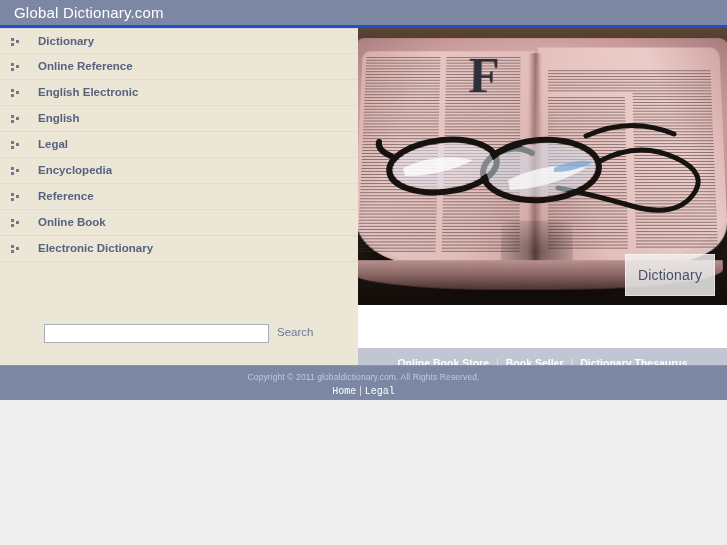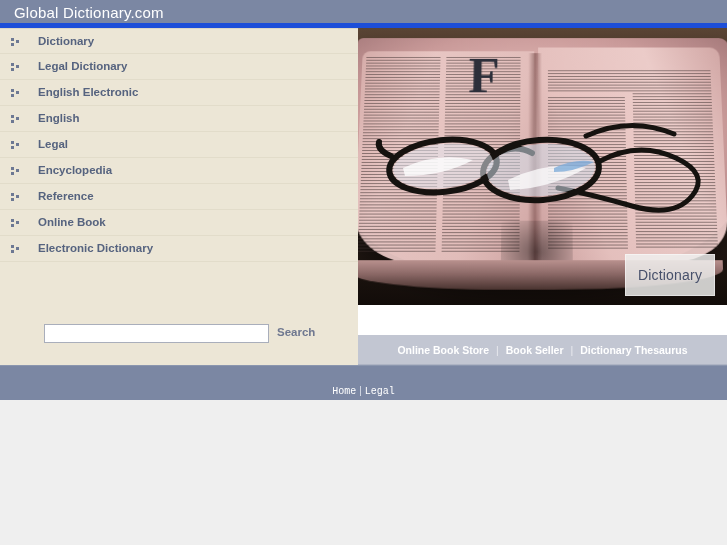--- a/index.html
+++ b/index.html
@@ -21,21 +21,21 @@
     background: #ffffff;
   }
 
   
   .header {
     position: absolute;
     left: 0; top: 0;
     width: 727px;
     height: 28px;
     background: #7b87a3;
-    border-bottom: 5px solid #1d4ed8;
+    border-bottom: 3px solid #1d4ed8;
     box-sizing: border-box;
   }
   .header-title {
     position: absolute;
     left: 14px;
     top: 4px;
     font-size: 15px;
     color: #ffffff;
     letter-spacing: 0.2px;
     white-space: nowrap;
@@ -123,21 +123,20 @@
     outline: none;
   }
   .search-label {
     position: absolute;
     left: 277px;
     top: 14px;
     font-size: 11.5px;
     color: #6f7890;
     white-space: nowrap;
     cursor: pointer;
-    font-weight: bold;
   }
 
   
   .photo-col {
     position: absolute;
     left: 358px; top: 0;
     width: 369px;
     height: 277px;
     overflow: hidden;
     background: #3a2a22;
@@ -242,20 +241,21 @@
     left: 358px;
     width: 369px;
     box-sizing: border-box;
     display: flex;
     align-items: center;
     justify-content: center;
     font-size: 10.5px;
     font-weight: bold;
     color: #ffffff;
     white-space: nowrap;
+    margin-top: 13px;
   }
   .linkbar-2 {
     top: 307px;
     height: 29px;
     background: #c2c6d2;
   }
   .linkbar-3 {
     top: 336px;
     height: 29px;
     background: #aeb4c4;
@@ -336,21 +336,21 @@
               <i class="b3"></i>
             </span>
             <span class="nav-label">Dictionary</span>
           </div>
           <div class="nav-item">
             <span class="nav-bullet">
               <i class="b1"></i>
               <i class="b2"></i>
               <i class="b3"></i>
             </span>
-            <span class="nav-label">Legal Dictionary</span>
+            <span class="nav-label">Online Reference</span>
           </div>
           <div class="nav-item">
             <span class="nav-bullet">
               <i class="b1"></i>
               <i class="b2"></i>
               <i class="b3"></i>
             </span>
             <span class="nav-label">English Electronic</span>
           </div>
           <div class="nav-item">
@@ -462,18 +462,19 @@
     <div class="linkbar linkbar-3" id="linkbar-1">
         <a>Reference Book</a>
         <span class="lb-sep">|</span>
         <a>Dictionary Software</a>
         <span class="lb-sep">|</span>
         <a>Encyclopedia Britanica</a>
       </div>
   </div>
 
   <div class="footer">
+    <div class="copyright">Copyright © 2011 globaldictionary.com. All Rights Reserved.</div>
     <div class="footer-links" id="footer-links"><a>Home</a><span class="fl-sep">|</span><a>Legal</a></div>
   </div>
 
   <div class="below"></div>
 
 </div>
 
 </body></html>

